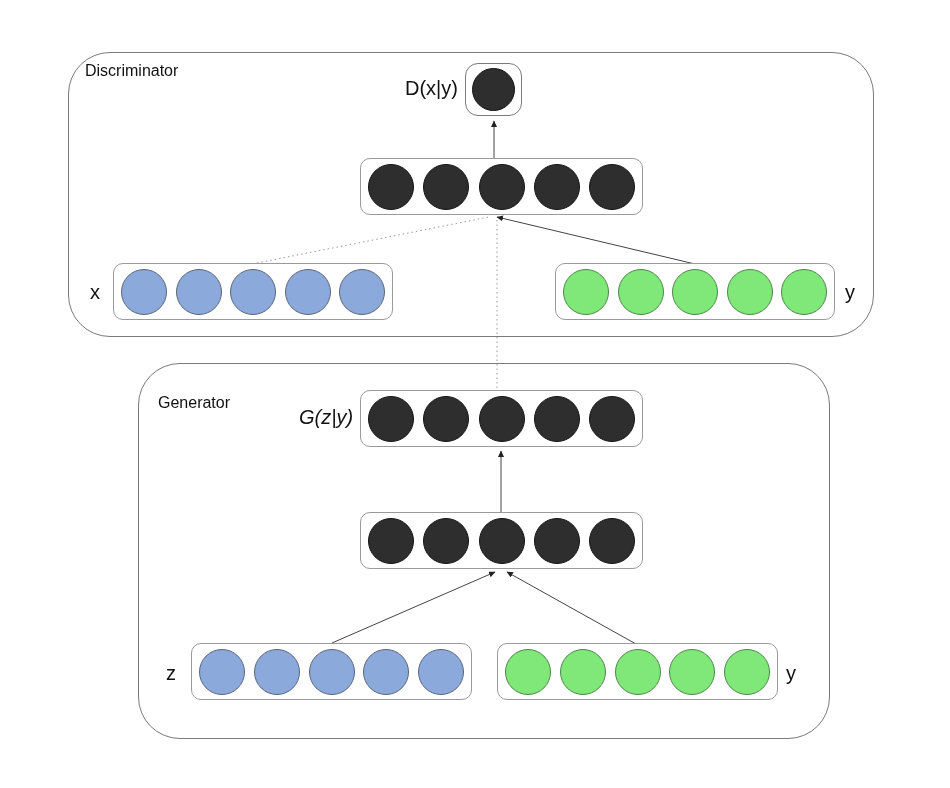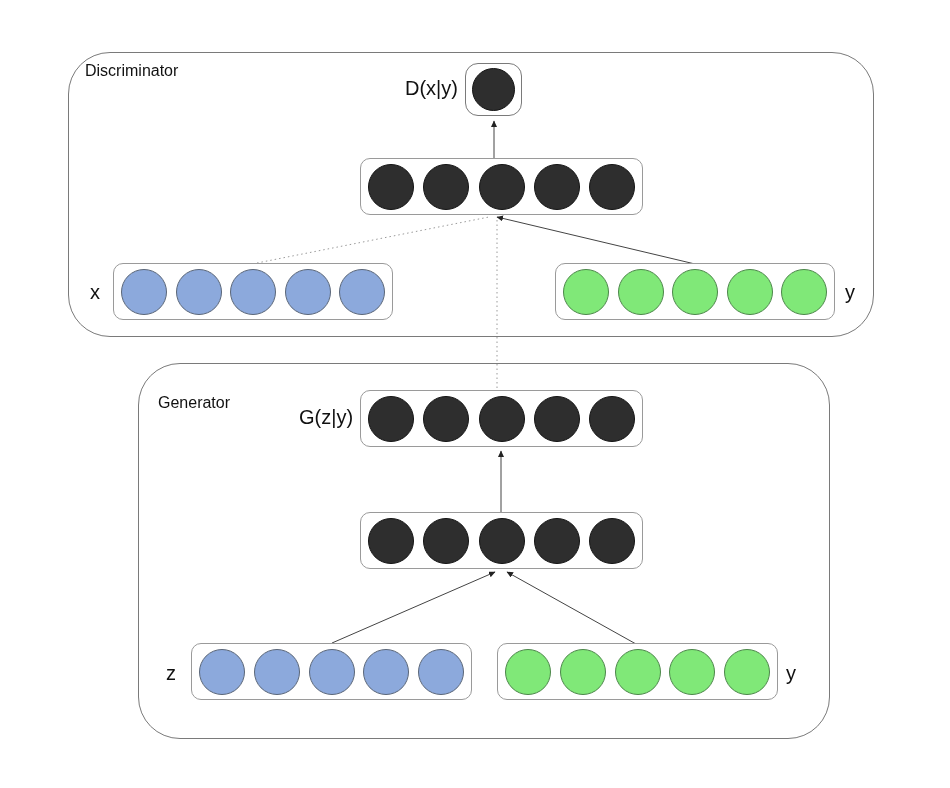--- a/index.html
+++ b/index.html
@@ -79,21 +79,21 @@
 
   <div class="layer-box" style="left:555px;top:263px;width:280px;height:57px;">
       <span class="node" style="background: rgb(128, 232, 120); border: 1px solid rgb(76, 134, 74);"></span>
       <span class="node" style="background: rgb(128, 232, 120); border: 1px solid rgb(76, 134, 74);"></span>
       <span class="node" style="background: rgb(128, 232, 120); border: 1px solid rgb(76, 134, 74);"></span>
       <span class="node" style="background: rgb(128, 232, 120); border: 1px solid rgb(76, 134, 74);"></span>
       <span class="node" style="background: rgb(128, 232, 120); border: 1px solid rgb(76, 134, 74);"></span>
     </div>
   <div class="io-label" style="left:845px;top:281px;">y</div>
 
-  <div class="fn-label" style="left:299px;top:406px;">G(z|y)</div>
+  <div class="fn-label" style="left:299px;top:406px;font-style:italic;">G(z|y)</div>
   <div class="layer-box" style="left:360px;top:390px;width:283px;height:57px;">
       <span class="node" style="background: rgb(46, 46, 46); border: 1px solid rgb(20, 20, 20);"></span>
       <span class="node" style="background: rgb(46, 46, 46); border: 1px solid rgb(20, 20, 20);"></span>
       <span class="node" style="background: rgb(46, 46, 46); border: 1px solid rgb(20, 20, 20);"></span>
       <span class="node" style="background: rgb(46, 46, 46); border: 1px solid rgb(20, 20, 20);"></span>
       <span class="node" style="background: rgb(46, 46, 46); border: 1px solid rgb(20, 20, 20);"></span>
     </div>
 
   <div class="layer-box" style="left:360px;top:512px;width:283px;height:57px;">
       <span class="node" style="background: rgb(46, 46, 46); border: 1px solid rgb(20, 20, 20);"></span>

